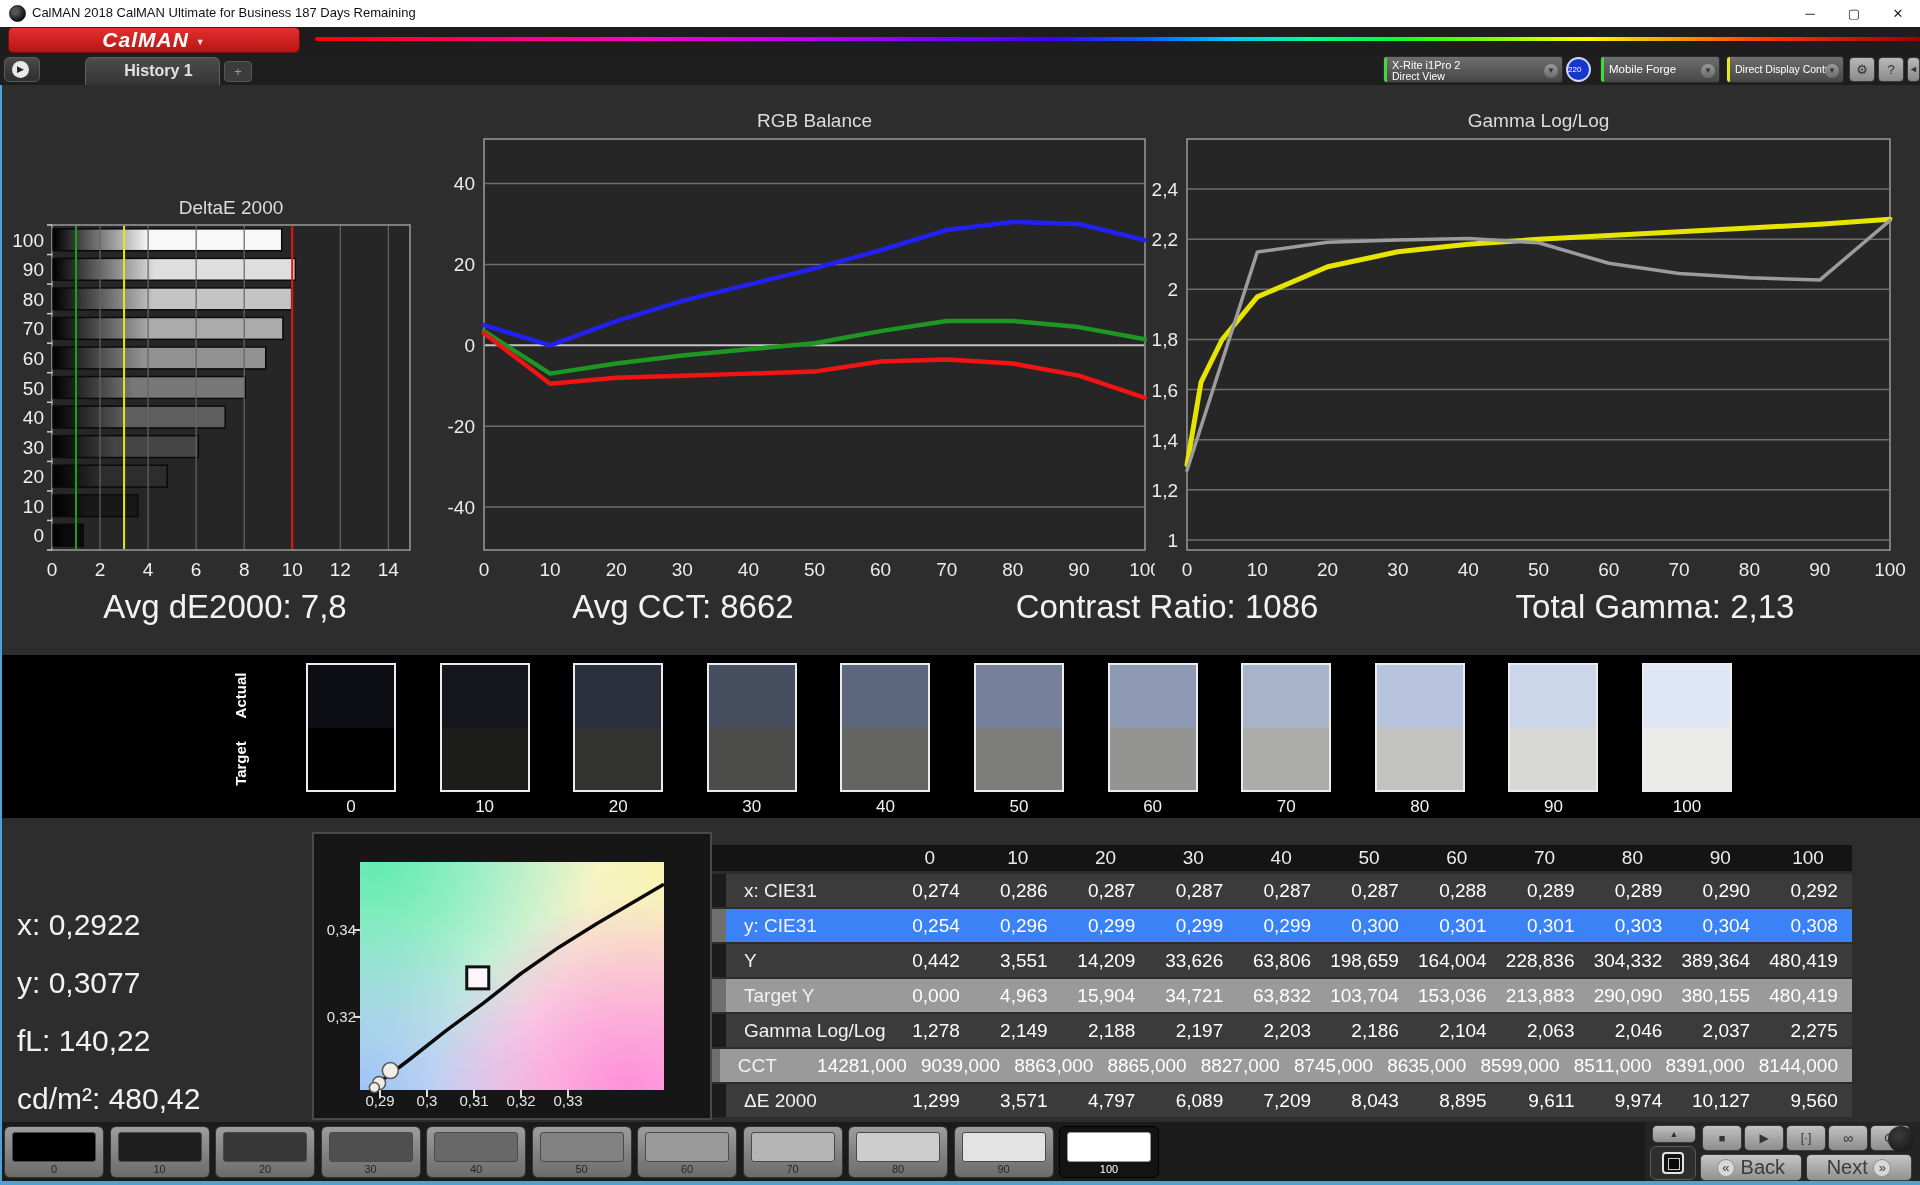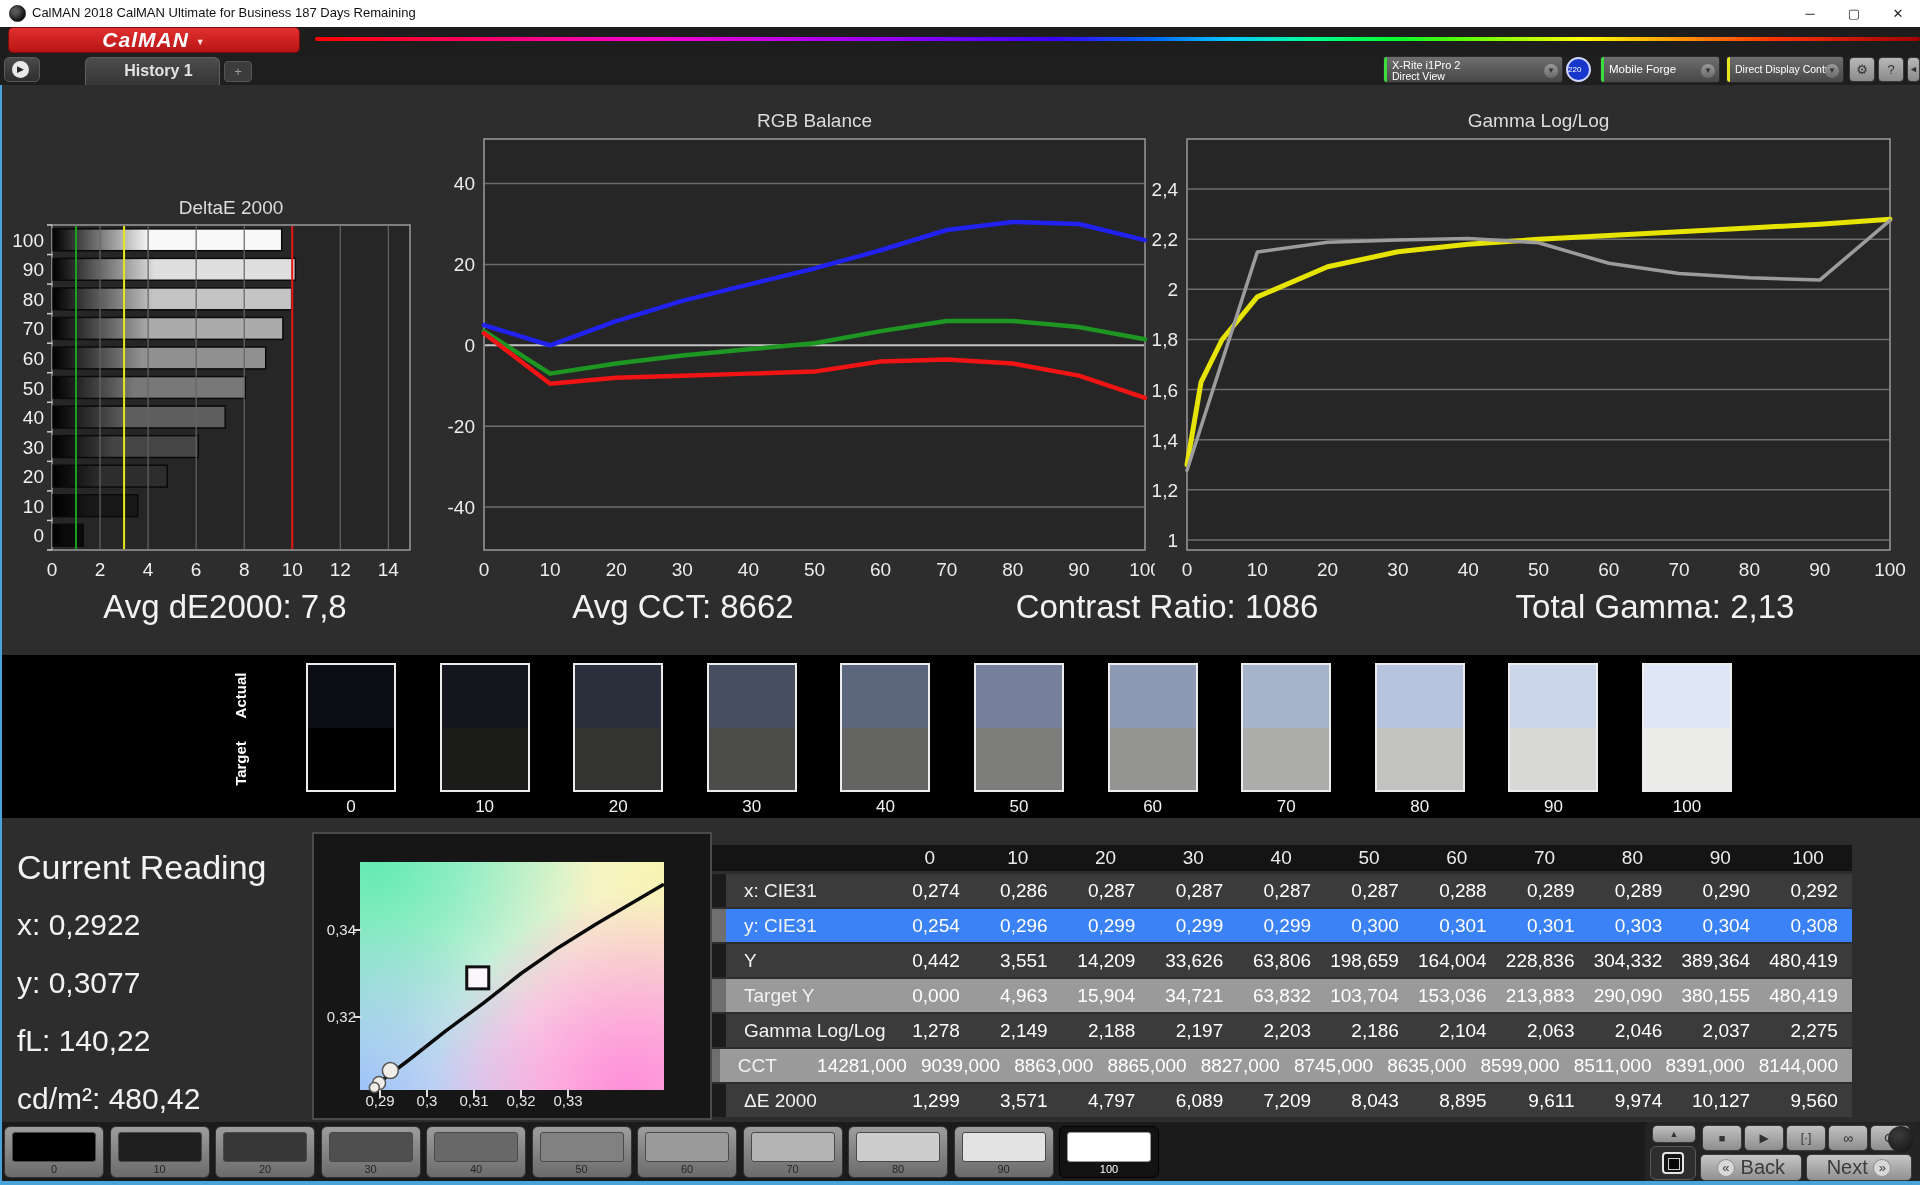--- a/index.html
+++ b/index.html
@@ -391,21 +391,20 @@
         <div class="half" style="top: 50%; background: rgb(216, 216, 214);"></div>
       </div>
       <div class="swlabel" style="left: 1508.4px;">90</div>
       <div class="swatchbox" style="left: 1642px;">
         <div class="half" style="top: 0px; background: rgb(223, 231, 247);"></div>
         <div class="half" style="top: 50%; background: rgb(235, 235, 233);"></div>
       </div>
       <div class="swlabel" style="left: 1642px;">100</div>
     </div>
 
-  <div class="abs" id="cr-title">Current Reading</div>
   <div class="abs cr-line" style="top:908px;">x: 0,2922</div>
   <div class="abs cr-line" style="top:966px;">y: 0,3077</div>
   <div class="abs cr-line" style="top:1024px;">fL: 140,22</div>
   <div class="abs cr-line" style="top:1082px;">cd/m²: 480,42</div>
 
   <div class="abs" id="cie-panel">
     <div id="cie-grad"></div>
   <div class="cie-ylab" style="left: 2px; top: 87px;">0,34</div>
       <div class="cie-ylab" style="left: 2px; top: 174px;">0,32</div>
       <div class="cie-xlab" style="left: 44px;">0,29</div>

